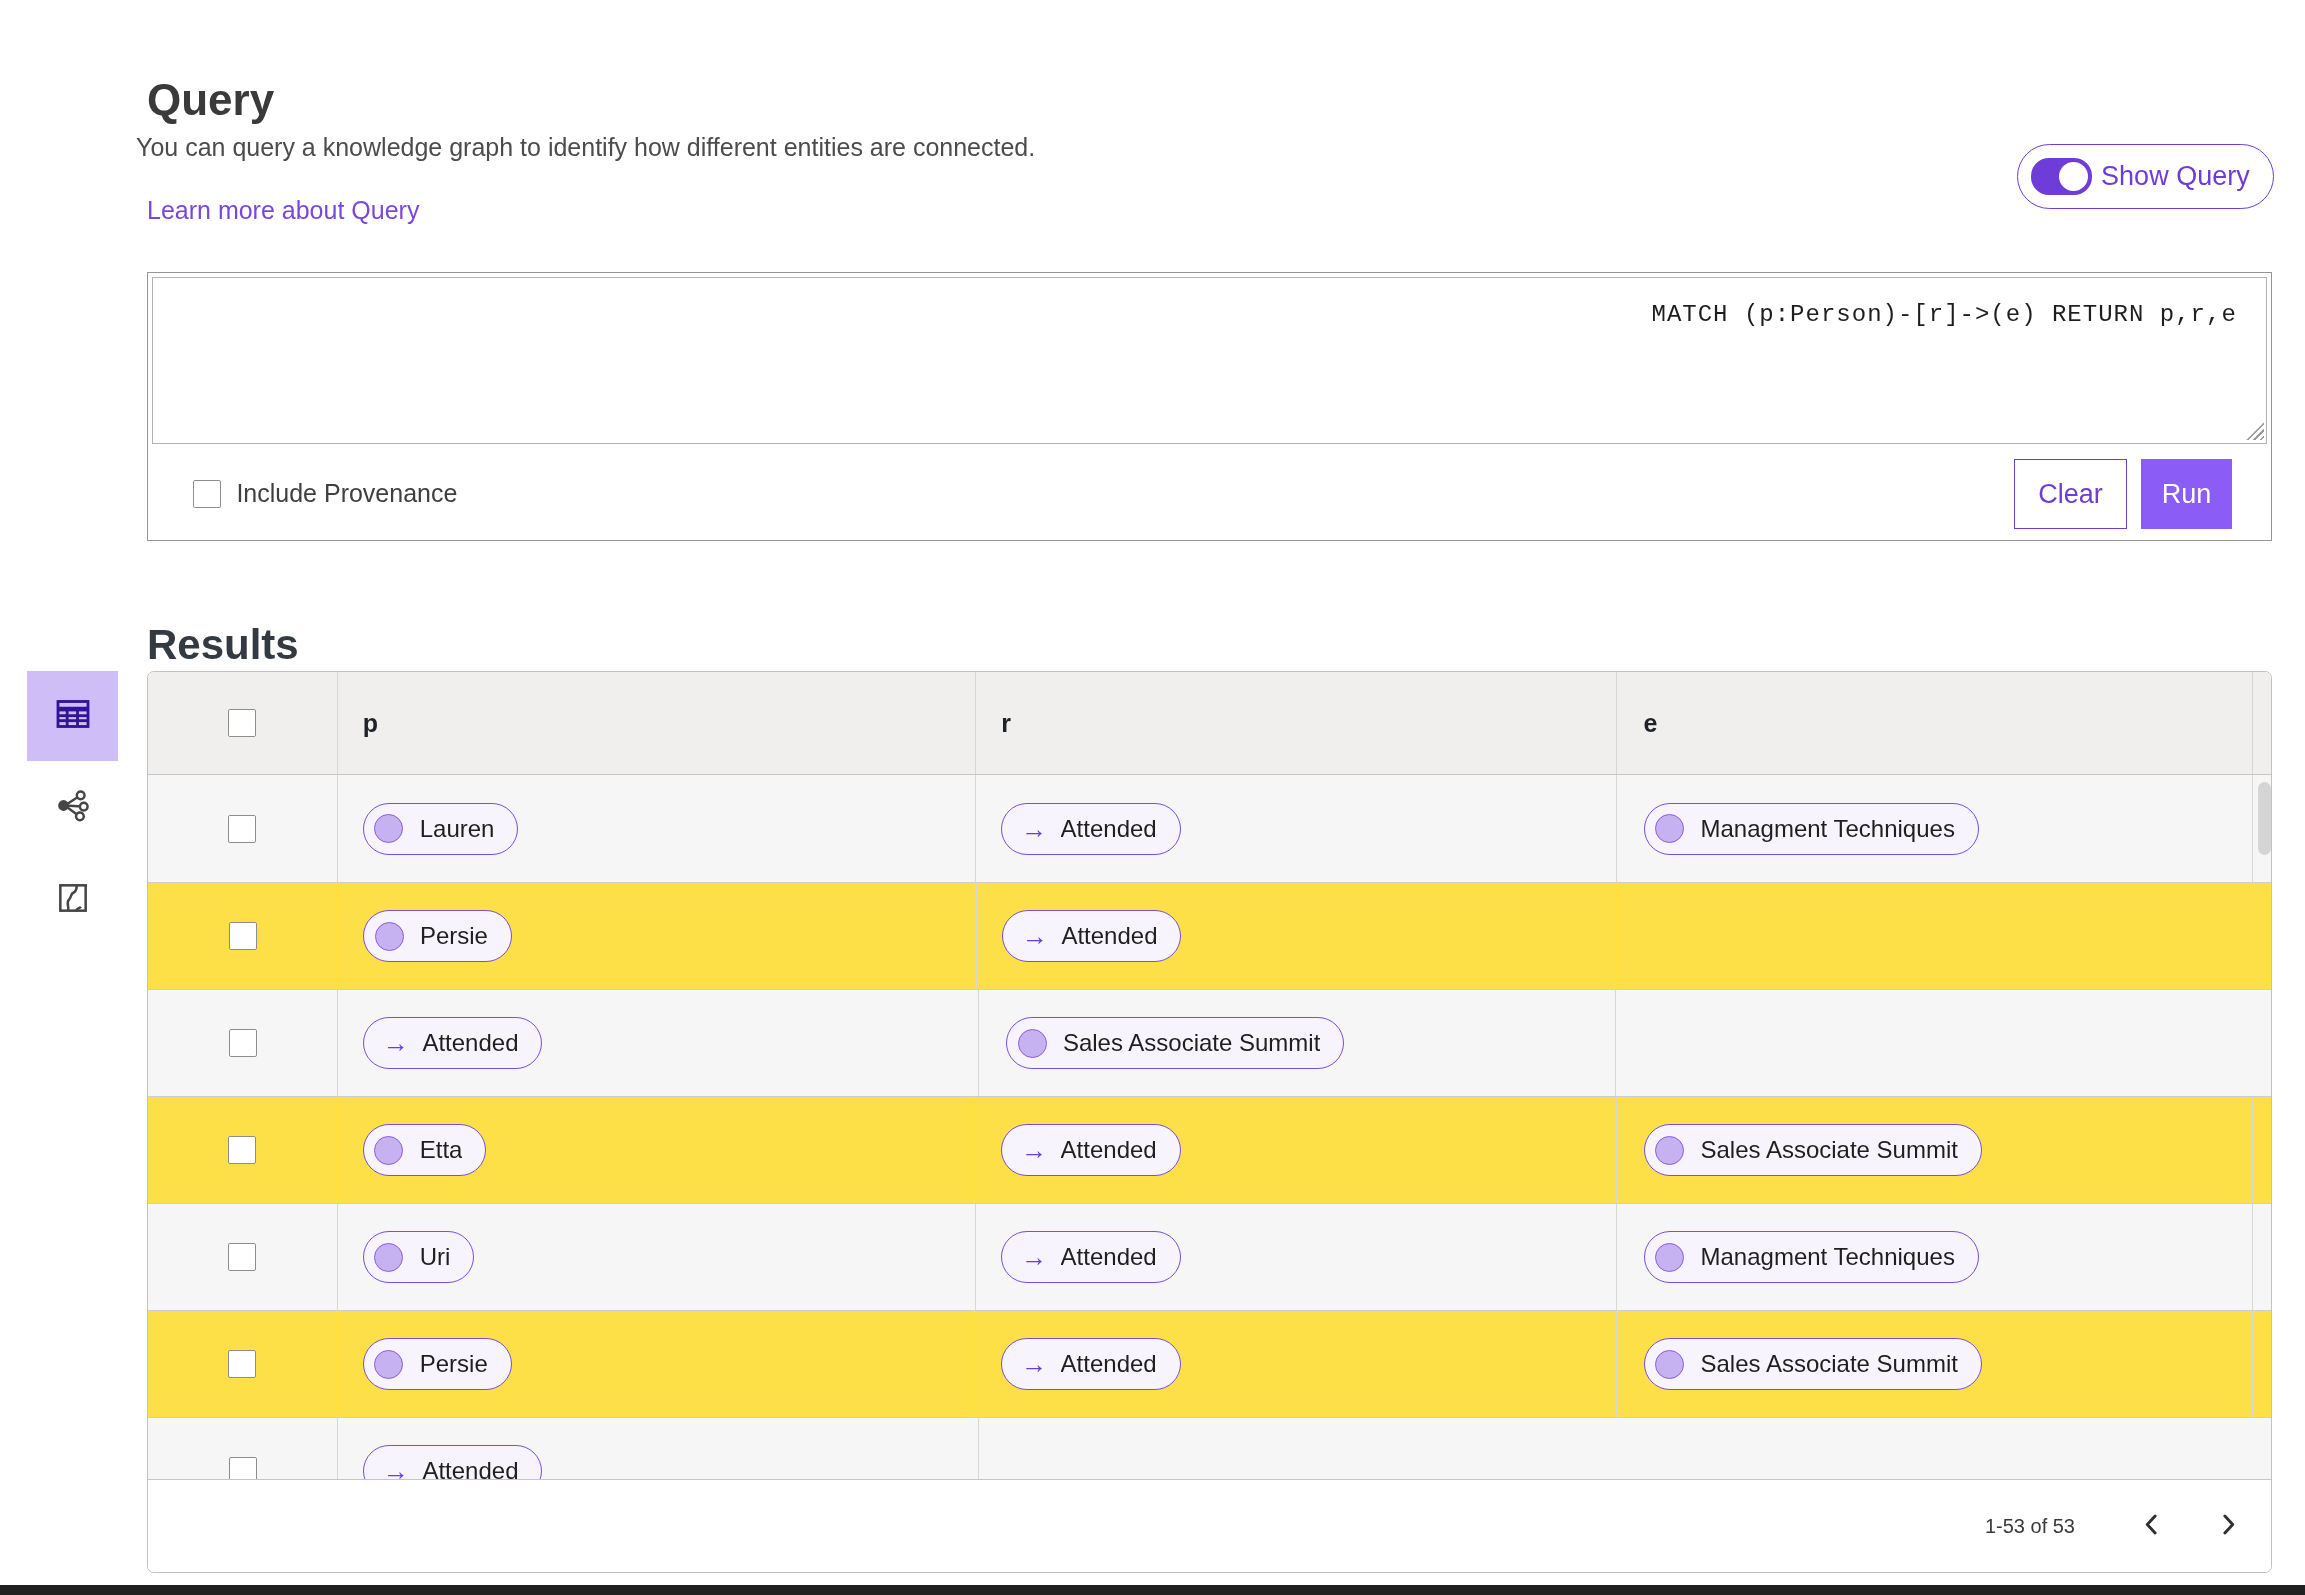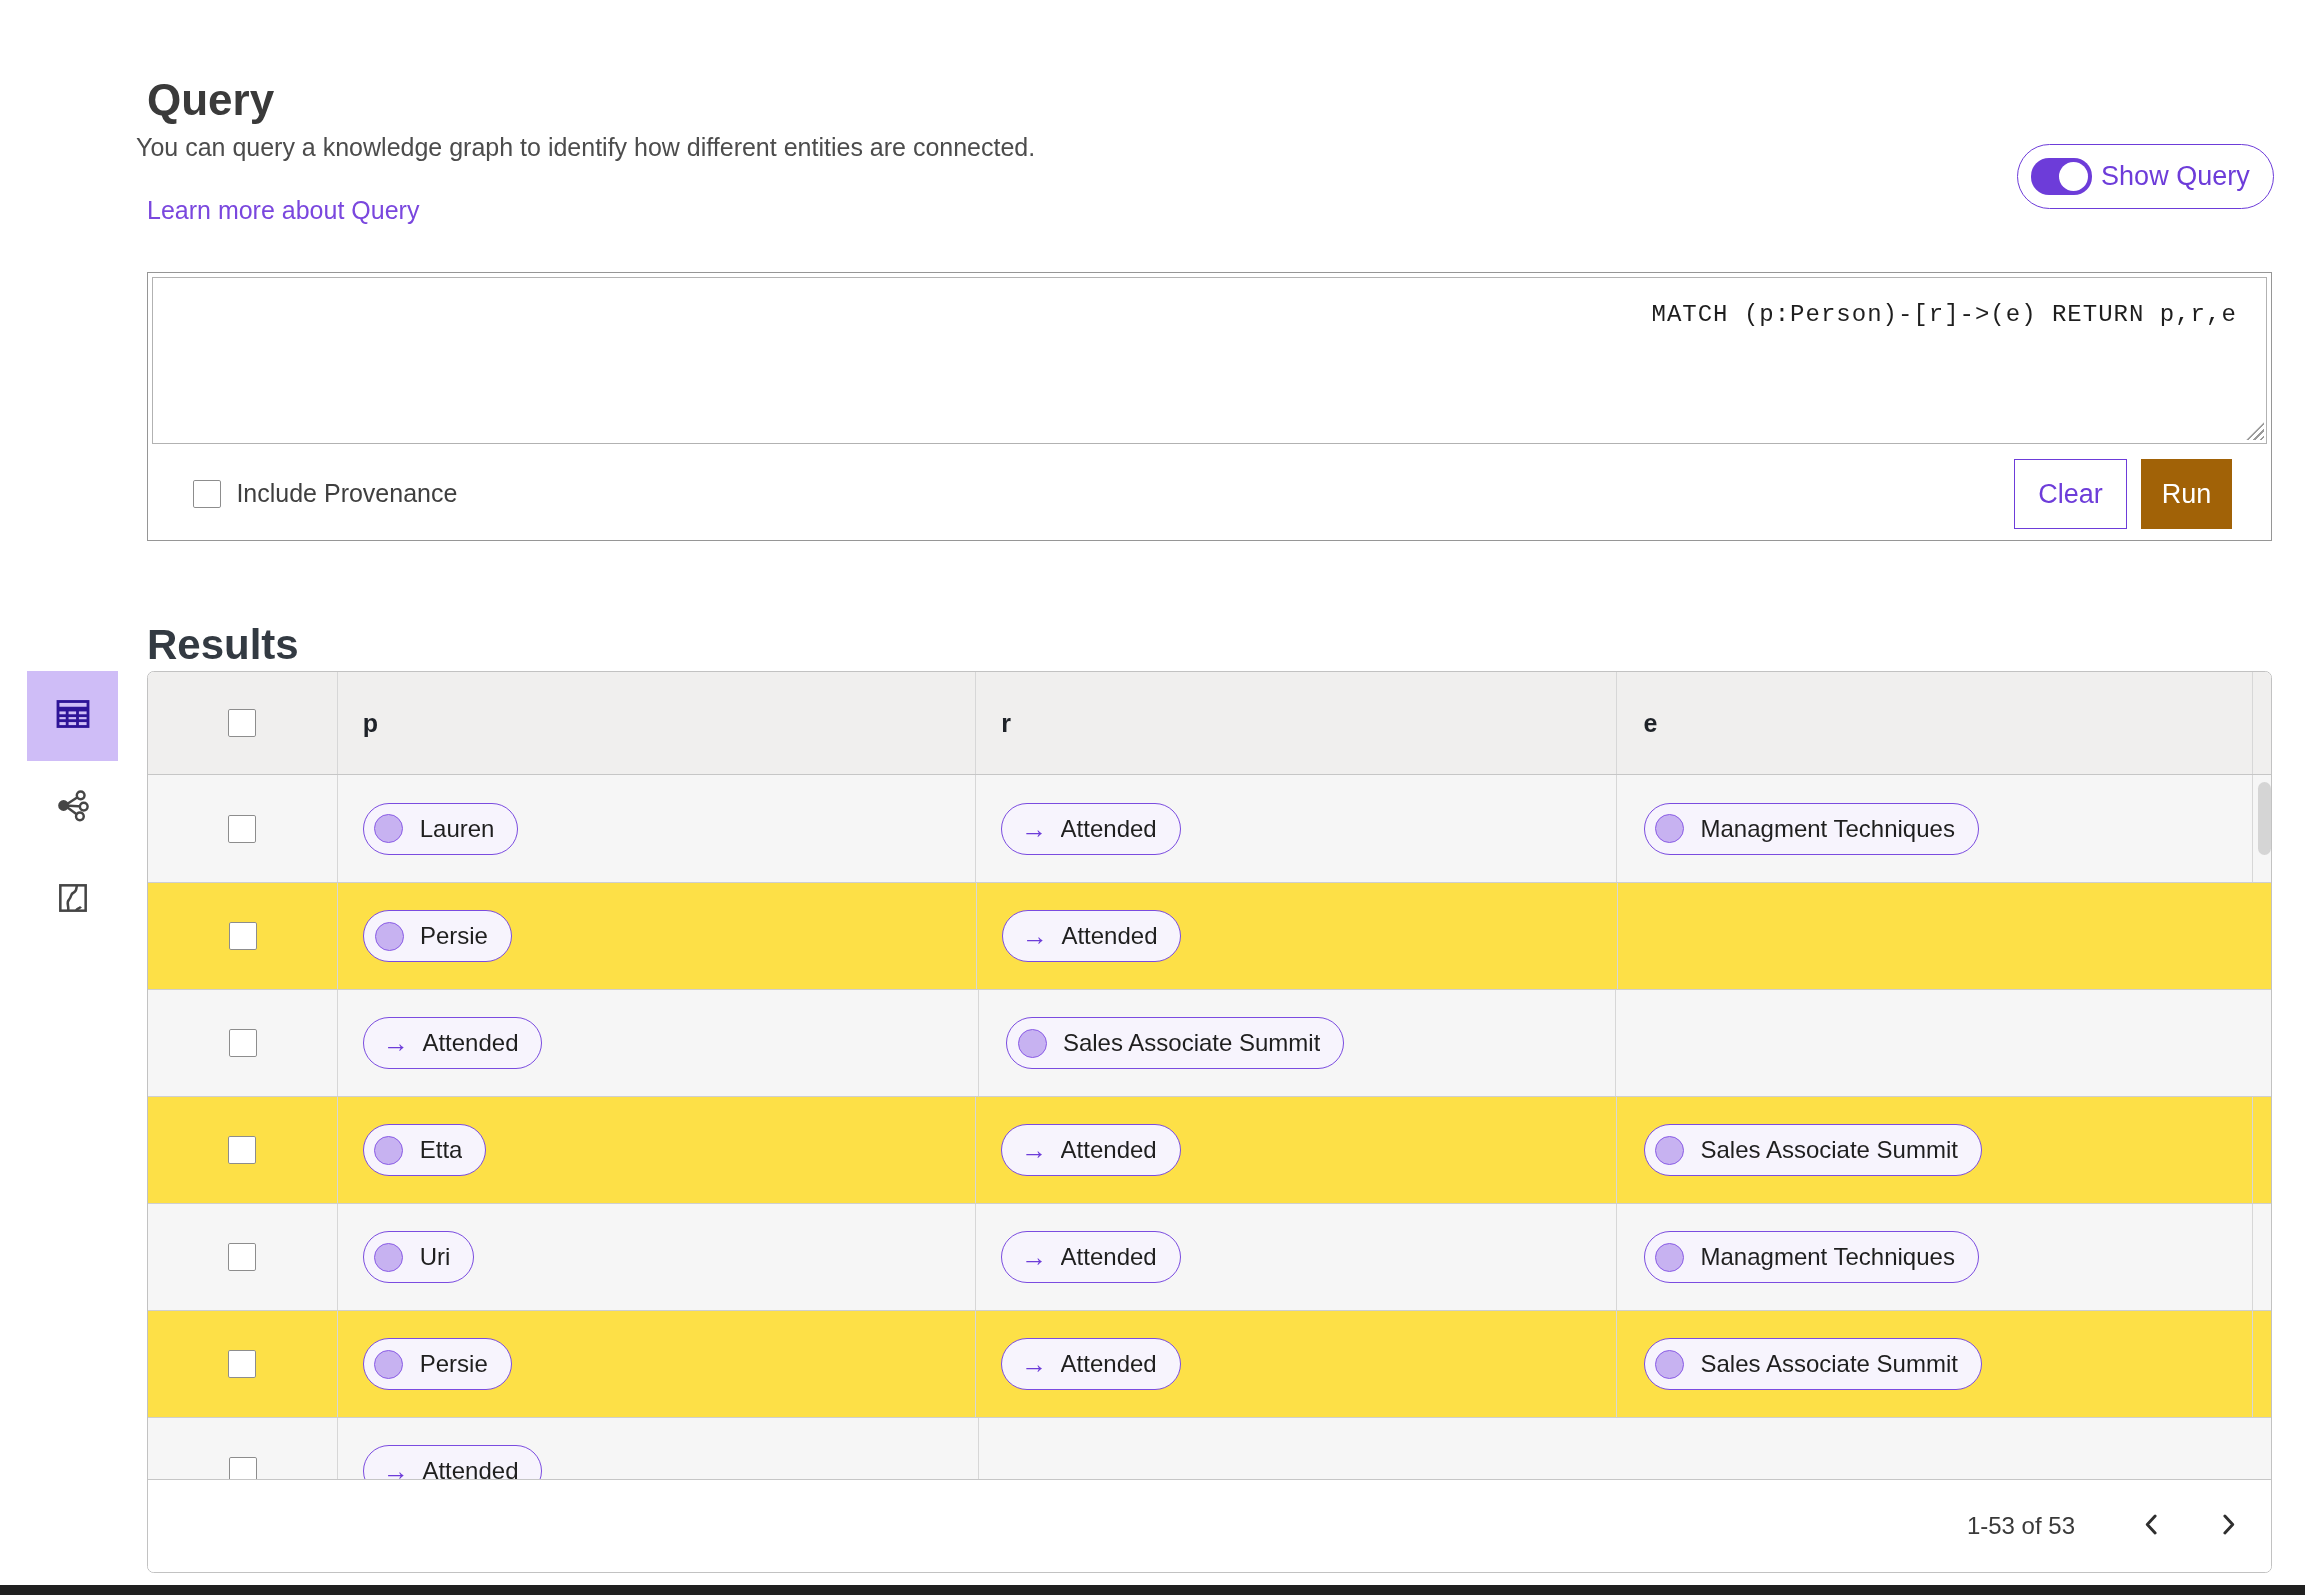--- a/index.html
+++ b/index.html
@@ -42,21 +42,21 @@
     background:#fff;cursor:pointer;flex:none;
   }
   .provenance-label{font-size:25px;color:#3f3f3f;}
   .btn{box-sizing:border-box;font-family:"Liberation Sans",sans-serif;font-size:27px;cursor:pointer;}
   .btn-clear{
     position:absolute;left:1866px;top:186px;width:113px;height:70px;
     background:#fff;border:1.9px solid #6d3cd9;color:#6d3cd9;
   }
   .btn-run{
     position:absolute;left:1993px;top:186px;width:91px;height:70px;
-    background:#a16207;border:none;color:#fff;
+    background:#8b5cf6;border:none;color:#fff;
   }
 
   
   .results-title{position:absolute;left:147px;top:586px;font-size:42px;font-weight:700;color:#333a42;}
 
   
   .view-rail{position:absolute;left:0;top:671px;width:147px;}
   .view-item{width:91px;height:90px;margin-left:27px;display:flex;align-items:center;justify-content:center;cursor:pointer;}
   .view-item.selected{background:#cfbdf7;}
   .view-item + .view-item{margin-top:1.9px;}
@@ -91,21 +91,21 @@
   .rel-pill{padding-left:19px;gap:13.4px;}
   .rel-arrow{font-size:26px;color:#6d3cd9;flex:none;line-height:1;}
 
   .scroll-thumb{position:absolute;left:2110px;top:110px;width:12.5px;height:73px;border-radius:6.7px;background:#d5d5d5;cursor:pointer;}
 
   .tfoot{
     position:absolute;left:0;bottom:0;width:100%;height:93px;box-sizing:border-box;
     border-top:1px solid #c6c6c6;background:#fff;display:flex;align-items:center;justify-content:flex-end;
     padding-right:21px;
   }
-  .range-text{font-size:24px;color:#3a3a3a;margin-right:54px;}
+  .range-text{font-size:20px;color:#3a3a3a;margin-right:54px;}
   .pg-btn{width:44px;height:44px;border:none;background:transparent;display:flex;align-items:center;justify-content:center;cursor:pointer;padding:0;}
   .pg-btn + .pg-btn{margin-left:33px;}
 
   .bottom-bar{position:absolute;left:0;top:1585px;width:2306px;height:10.6px;background:#202020;}
 </style>
 </head>
 <body>
 
 <h1 class="page-title">Query</h1>
 <div class="page-desc">You can query a knowledge graph to identify how different entities are connected.</div>

